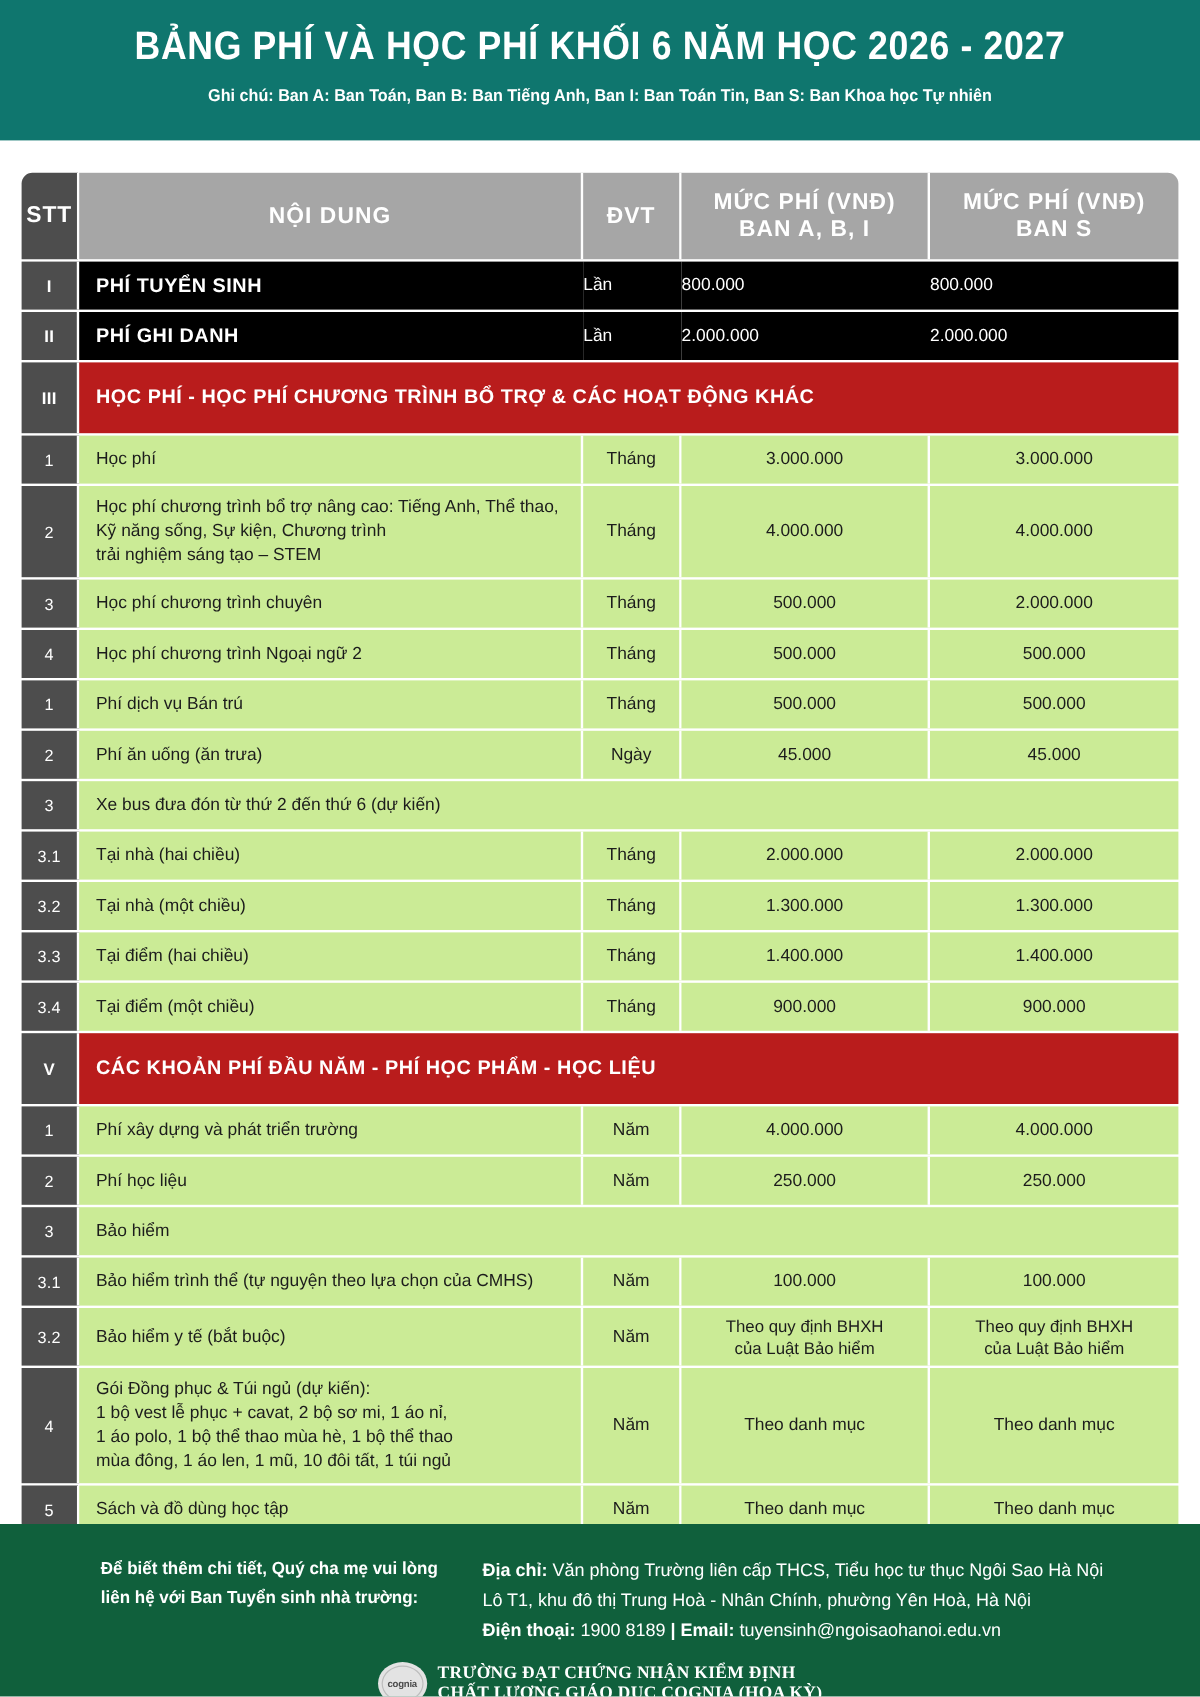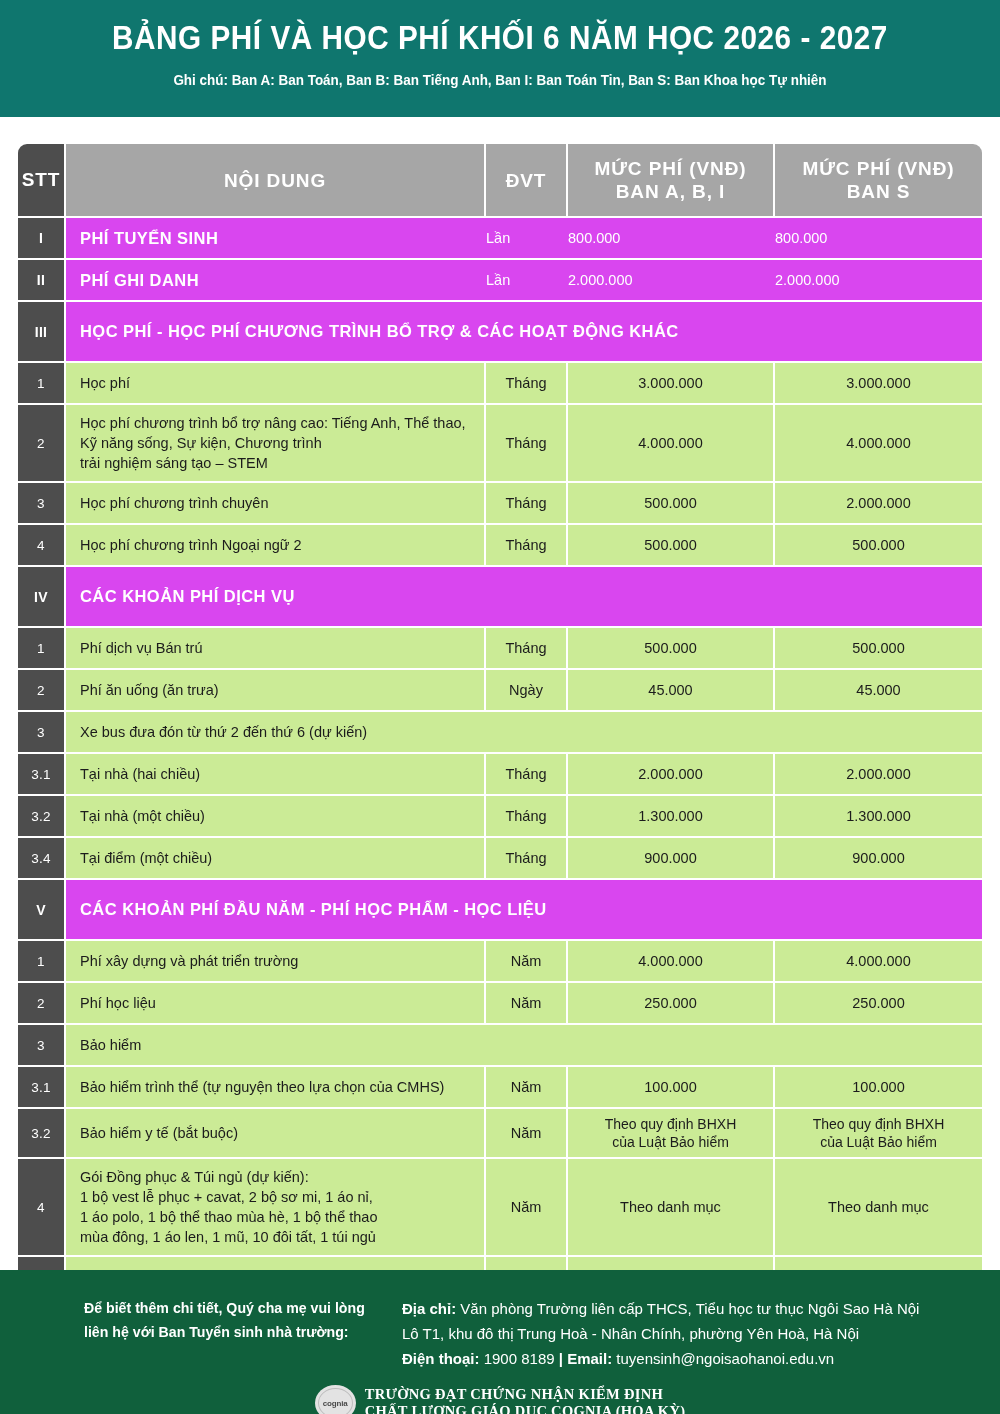--- a/index.html
+++ b/index.html
@@ -111,33 +111,33 @@
     font-size: 14.5px;
     line-height: 20px;
     border-right: 2px solid #ffffff;
   }
   .cell.last { border-right: none; }
   .cell.noi   { padding: 8px 12px 8px 14px; text-align: left; }
   .cell.ctr   { text-align: center; padding: 6px 12px; }
   .cell.ctr.two { line-height: 18px; font-size: 14px; }
 
   
-  .dk { background: #d946ef; color: #ffffff; }
+  .dk { background: #000000; color: #ffffff; }
   .dk.noi {
     font-weight: bold;
     font-family: "Liberation Sans Narrow", "Liberation Sans", sans-serif;
     font-size: 16.5px;
     letter-spacing: .45px;
     padding: 8px 12px 8px 14px;
   }
   .dk.ctr { font-size: 14.5px; font-weight: normal; }
 
   
   .band {
-    background: #d946ef;
+    background: #b91c1c;
     color: #ffffff;
     font-family: "Liberation Sans Narrow", "Liberation Sans", sans-serif;
     font-weight: bold;
     font-size: 16.5px;
     letter-spacing: .45px;
     padding: 20px 14px;
     height: 40px;
     text-align: left;
   }
   .span-light {
@@ -305,24 +305,20 @@
       </tr>
 
       <tr>
         <td class="stt small">4</td>
         <td class="cell noi">Học phí chương trình Ngoại ngữ 2</td>
         <td class="cell ctr">Tháng</td>
         <td class="cell ctr">500.000</td>
         <td class="cell ctr last">500.000</td>
       </tr>
 
-      <tr>
-        <td class="stt">IV</td>
-        <td class="band" colspan="4">CÁC KHOẢN PHÍ DỊCH VỤ</td>
-      </tr>
 
       <tr>
         <td class="stt small">1</td>
         <td class="cell noi">Phí dịch vụ Bán trú</td>
         <td class="cell ctr">Tháng</td>
         <td class="cell ctr">500.000</td>
         <td class="cell ctr last">500.000</td>
       </tr>
 
       <tr>
@@ -347,20 +343,27 @@
       </tr>
 
       <tr>
         <td class="stt small">3.2</td>
         <td class="cell noi">Tại nhà (một chiều)</td>
         <td class="cell ctr">Tháng</td>
         <td class="cell ctr">1.300.000</td>
         <td class="cell ctr last">1.300.000</td>
       </tr>
 
+      <tr>
+        <td class="stt small">3.3</td>
+        <td class="cell noi">Tại điểm (hai chiều)</td>
+        <td class="cell ctr">Tháng</td>
+        <td class="cell ctr">1.400.000</td>
+        <td class="cell ctr last">1.400.000</td>
+      </tr>
 
       <tr>
         <td class="stt small">3.4</td>
         <td class="cell noi">Tại điểm (một chiều)</td>
         <td class="cell ctr">Tháng</td>
         <td class="cell ctr">900.000</td>
         <td class="cell ctr last">900.000</td>
       </tr>
 
       <tr>

